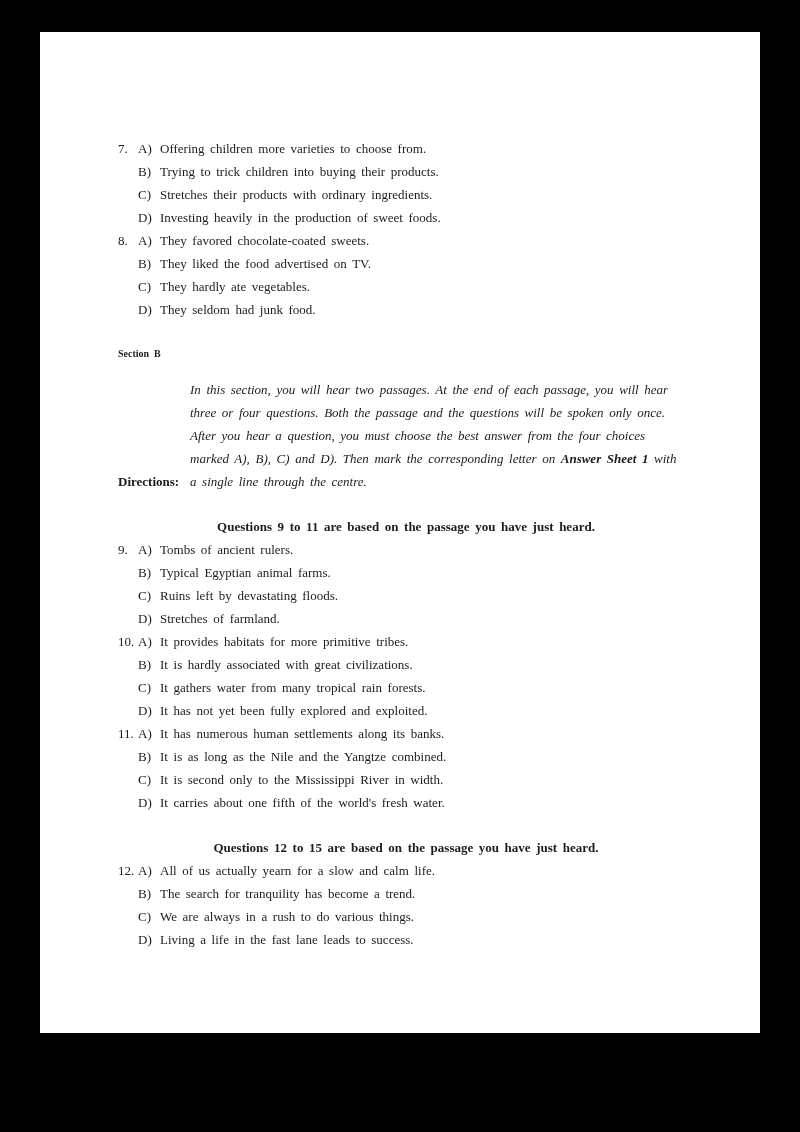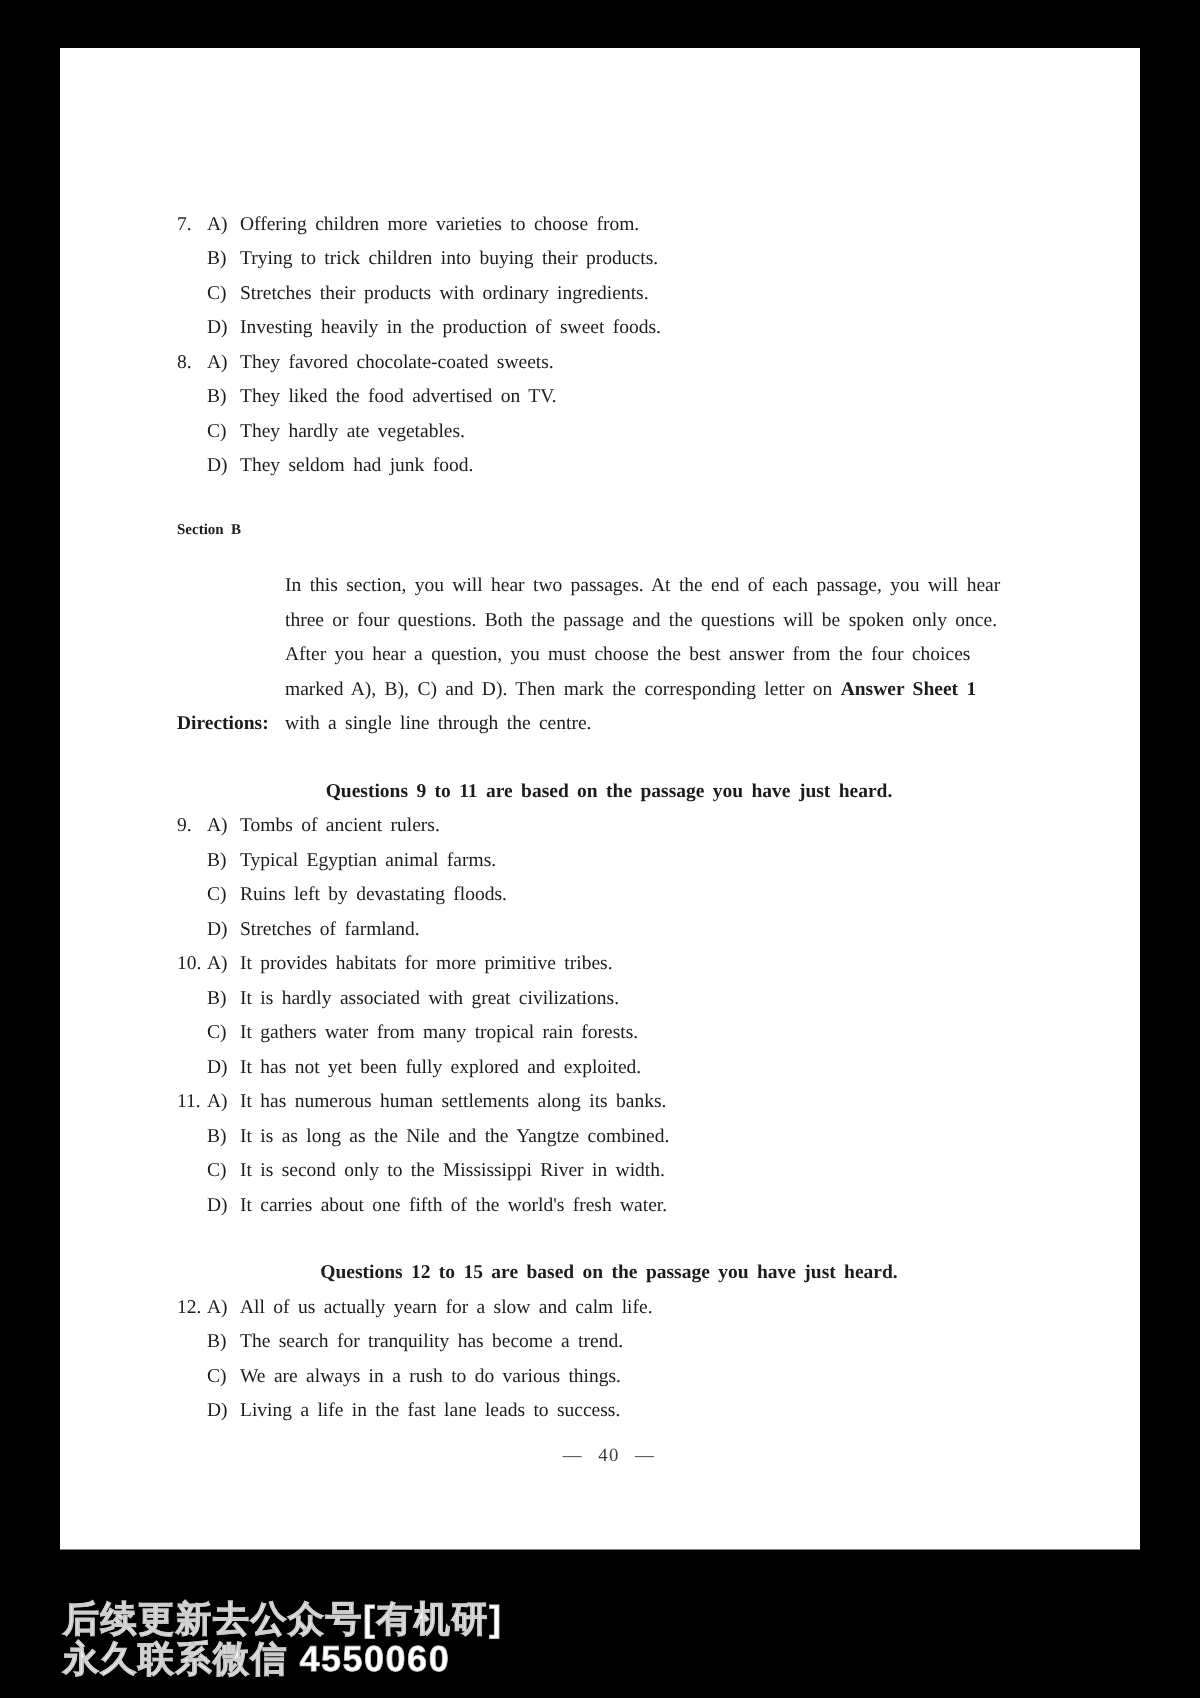--- a/index.html
+++ b/index.html
@@ -39,20 +39,21 @@
     align-items: flex-end;
   }
   .dir-label {
     font-weight: bold;
     flex: 0 0 72px;
     width: 72px;
     font-style: normal;
   }
   .dir-text {
     flex: 1;
+    font-style: italic;
     max-width: 488px;
   }
   .dir-bold { font-weight: bold; }
   .group-header {
     font-weight: bold;
     margin-top: 22px;
     text-align: center;
   }
   .question { margin: 0; }
   .page-number {
@@ -225,22 +226,17 @@
           <span class="olabel">C)</span>
           <span class="otext">We are always in a rush to do various things.</span>
         </div>
         <div class="line">
           <span class="qnum"></span>
           <span class="olabel">D)</span>
           <span class="otext">Living a life in the fast lane leads to success.</span>
         </div>
       </div>
 
-      <div class="page-number">— 40 —</div>
 
     </div>
   </div>
 
-  <div class="watermark">
-    <div>后续更新去公众号[有机研]</div>
-    <div>永久联系微信 4550060</div>
-  </div>
 </div>
 
 </body></html>

